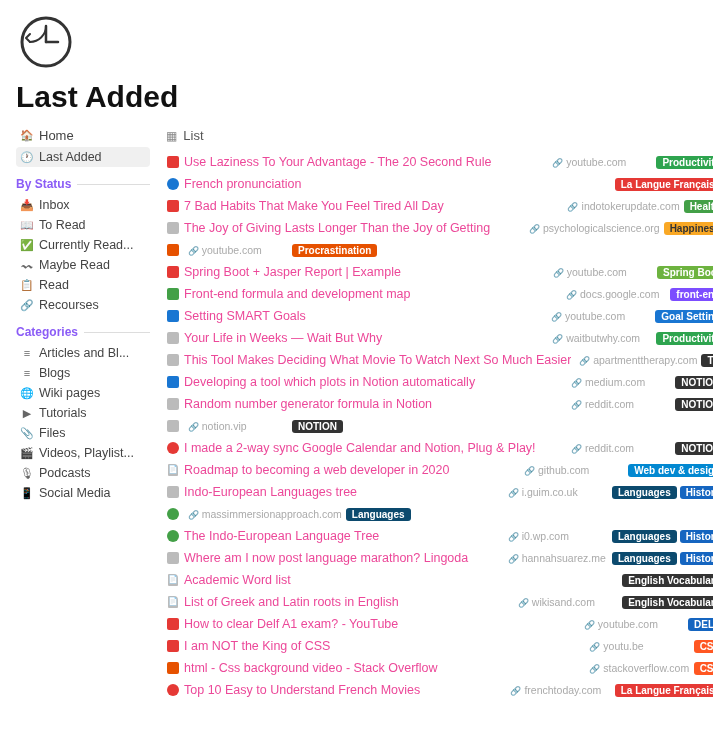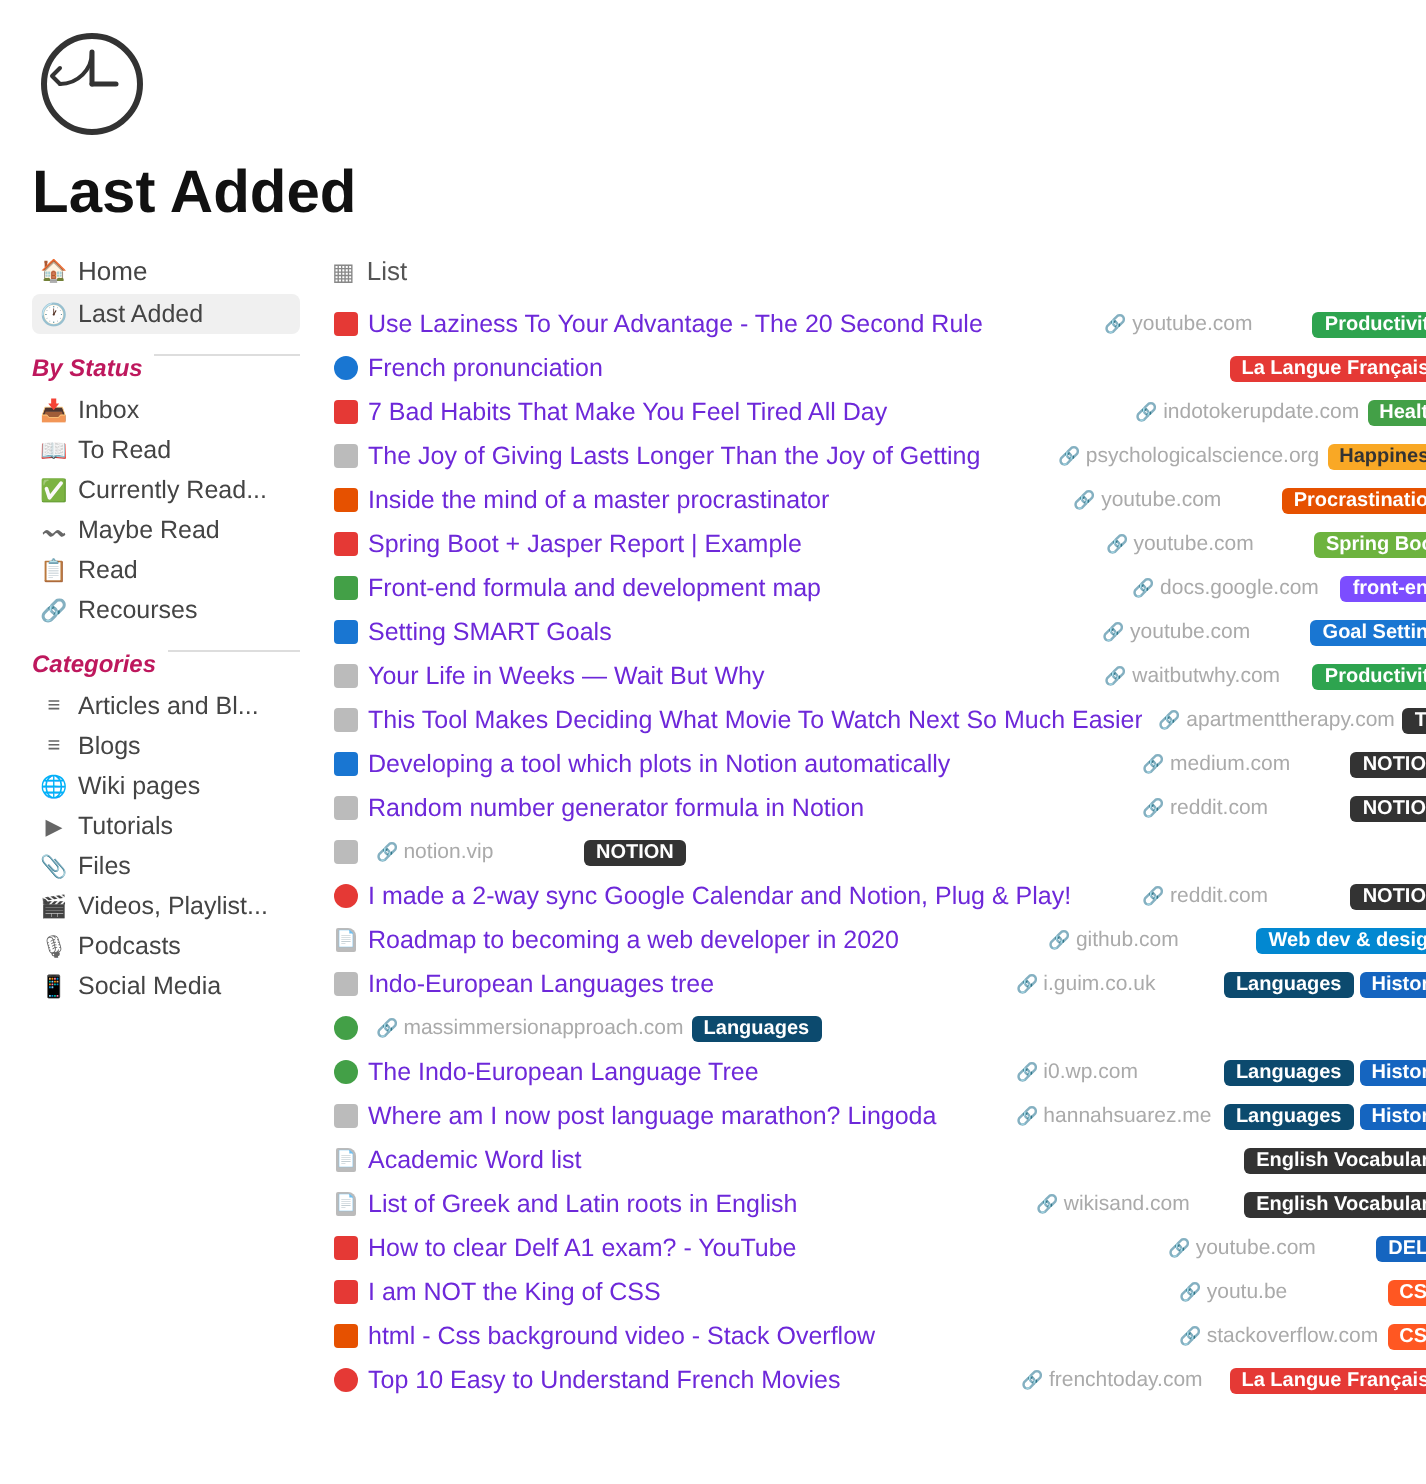--- a/index.html
+++ b/index.html
@@ -41,26 +41,25 @@
     
     .sidebar {
       width: 150px;
       flex-shrink: 0;
       padding: 0 8px 0 8px;
     }
 
     .sidebar-section-header {
       font-size: 12px;
       font-weight: 600;
-      color: #be185d;
+      color: #8b5cf6;
       margin: 10px 0 4px 0;
       display: flex;
-      align-items: flex-start;
+      align-items: center;
       gap: 6px;
-      font-style: italic;
     }
 
     .sidebar-section-header::after {
       content: '';
       flex: 1;
       height: 1px;
       background: #ddd;
     }
 
     .sidebar-item {
@@ -132,21 +131,21 @@
       display: inline-flex;
       align-items: center;
       justify-content: center;
       font-size: 10px;
       border-radius: 2px;
     }
 
     .entry-title {
       flex: 1;
       font-size: 12.5px;
-      color: #6d28d9;
+      color: #ec4899;
       white-space: nowrap;
       overflow: hidden;
       text-overflow: ellipsis;
       cursor: pointer;
     }
 
     .entry-source {
       font-size: 10.5px;
       color: #aaa;
       white-space: nowrap;
@@ -329,21 +328,20 @@
     <span class="entry-title">The Joy of Giving Lasts Longer Than the Joy of Getting</span>
     <span class="entry-source">psychologicalscience.org</span>
     <div class="tags-container">
             <span class="tag tag-happiness">Happiness</span>
           </div>
   </div>
         <div class="entry-row">
     <span class="entry-icon">
             <span style="display:inline-block;width:12px;height:12px;background:#e65100;border-radius:2px;"></span>
           </span>
-    <span class="entry-title">Inside the mind of a master procrastinator</span>
     <span class="entry-source">youtube.com</span>
     <div class="tags-container">
             <span class="tag tag-procrastination">Procrastination</span>
           </div>
   </div>
         <div class="entry-row">
     <span class="entry-icon">
             <span style="display:inline-block;width:12px;height:12px;background:#e53935;border-radius:2px;"></span>
           </span>
     <span class="entry-title">Spring Boot + Jasper Report | Example</span>

